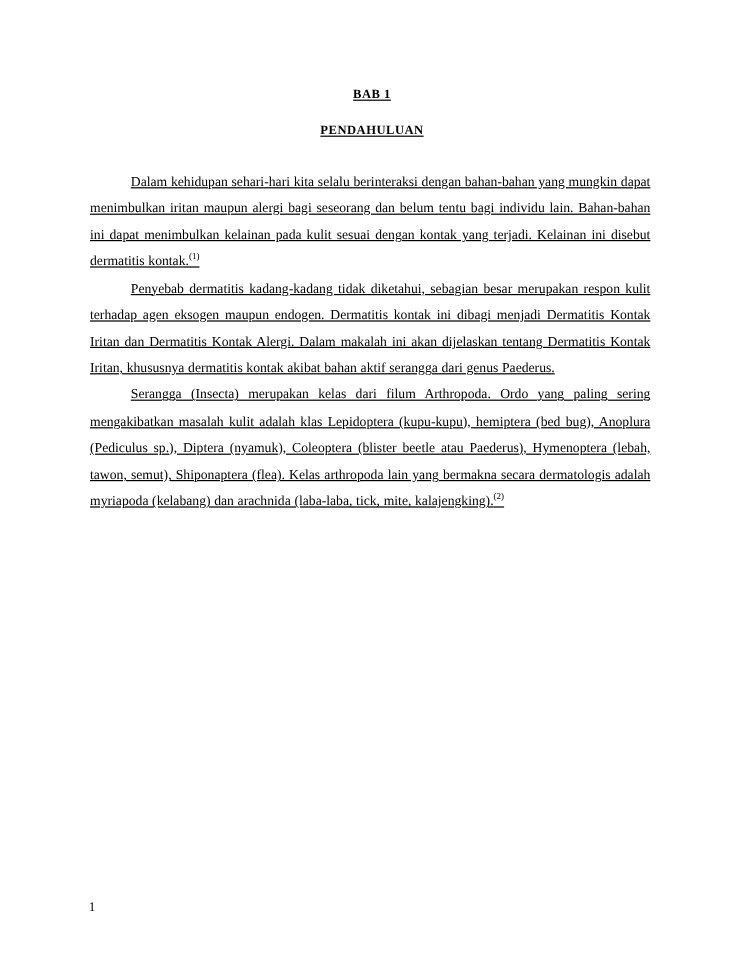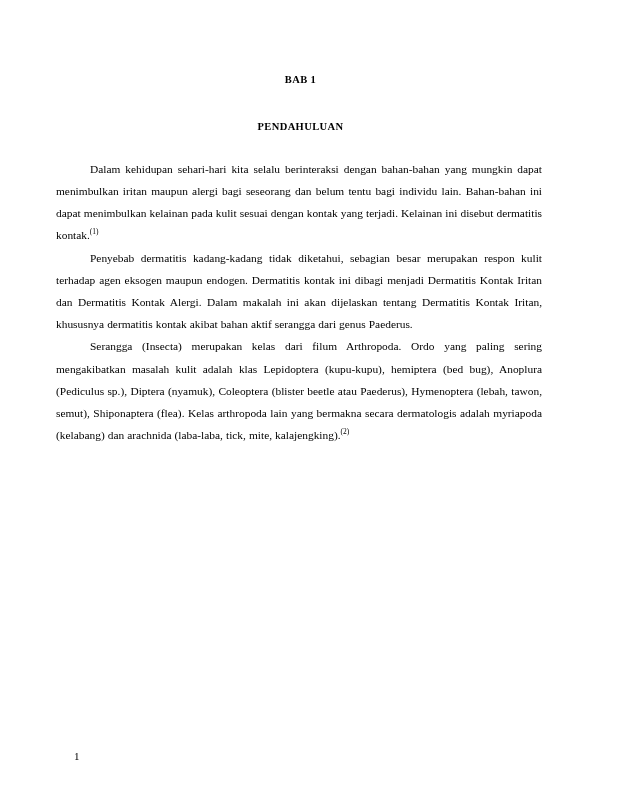--- a/index.html
+++ b/index.html
@@ -13,32 +13,33 @@
     font-family: "Liberation Serif", serif;
     color: #000000;
     overflow: hidden;
   }
   .page {
     position: relative;
     width: 619px;
     height: 800px;
     background: #ffffff;
     box-sizing: border-box;
-    padding: 72px 74px 0 56px;
+    padding: 72px 74px 0 75px;
+    text-decoration: underline;
   }
   .doc-title {
     text-align: center;
     font-weight: bold;
     font-size: 10.5px;
     letter-spacing: 0.4px;
     line-height: 1.6;
     margin: 0;
   }
   .doc-title.second {
-    margin-top: 30px;
+    margin-top: 13px;
   }
   .body-text {
     margin-top: 22px;
   }
   .para {
     text-align: justify;
     font-size: 11.4px;
     line-height: 1.95;
     margin: 0 3px 0 0;
     text-indent: 34px;

